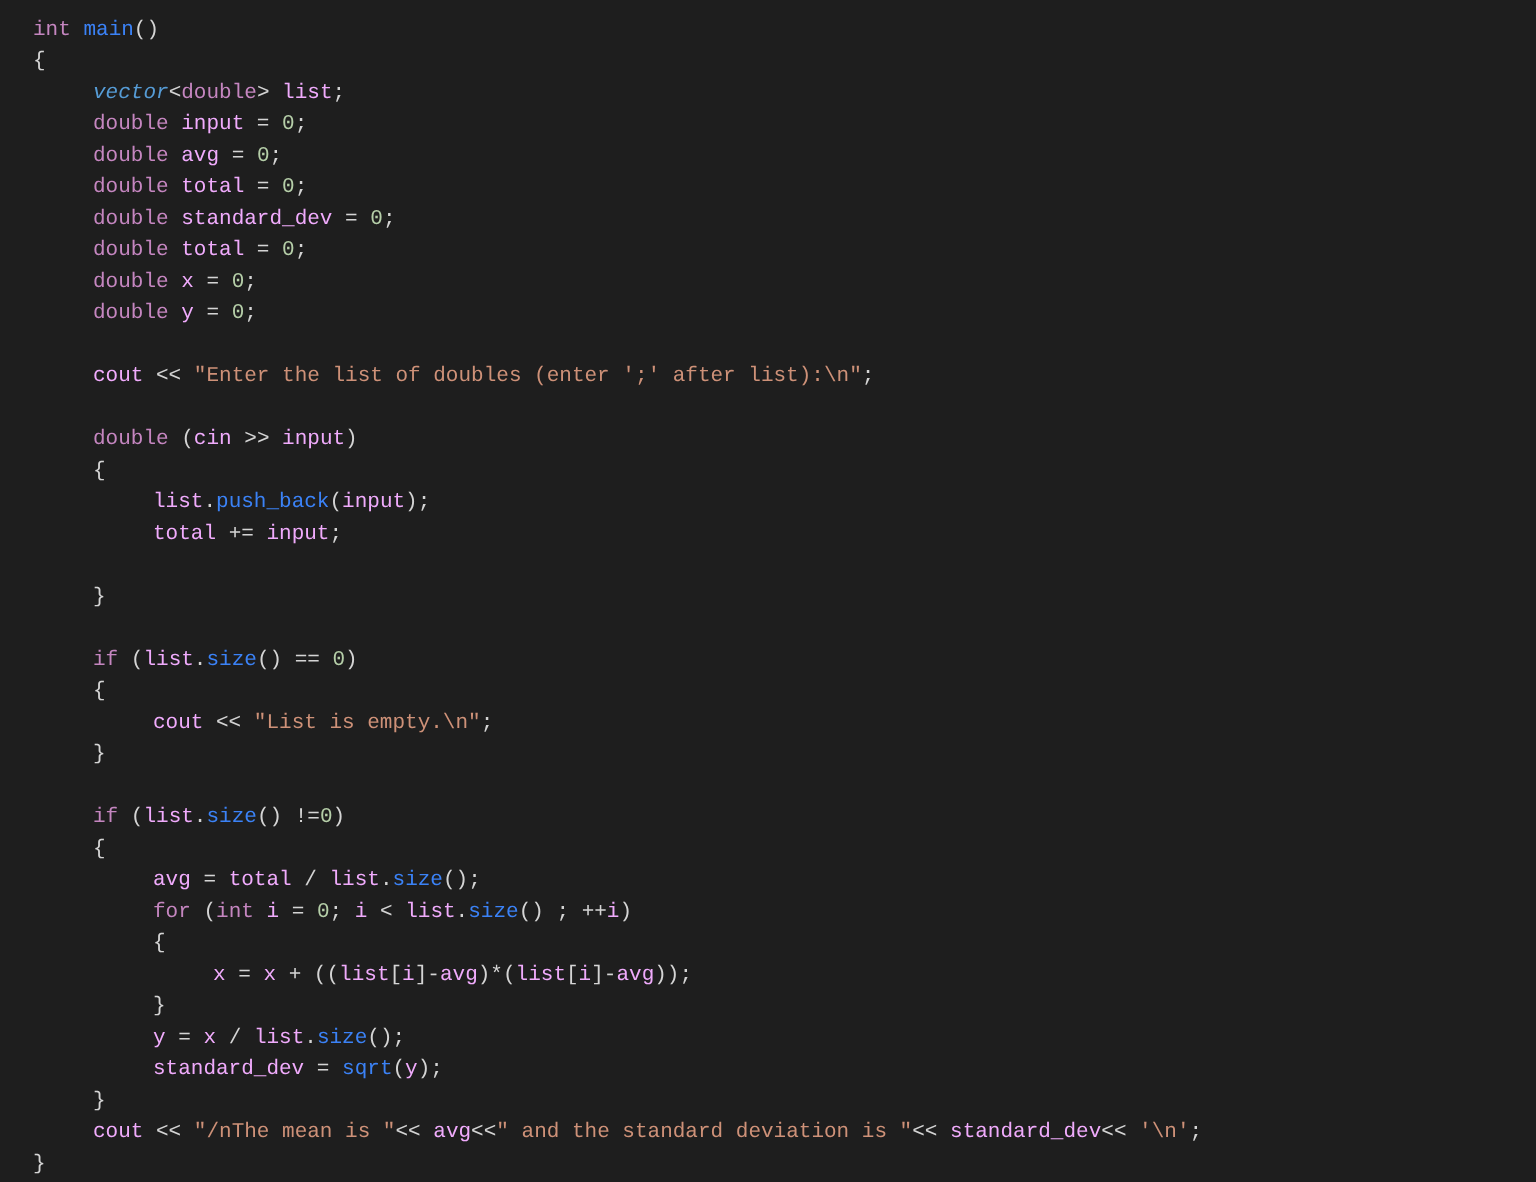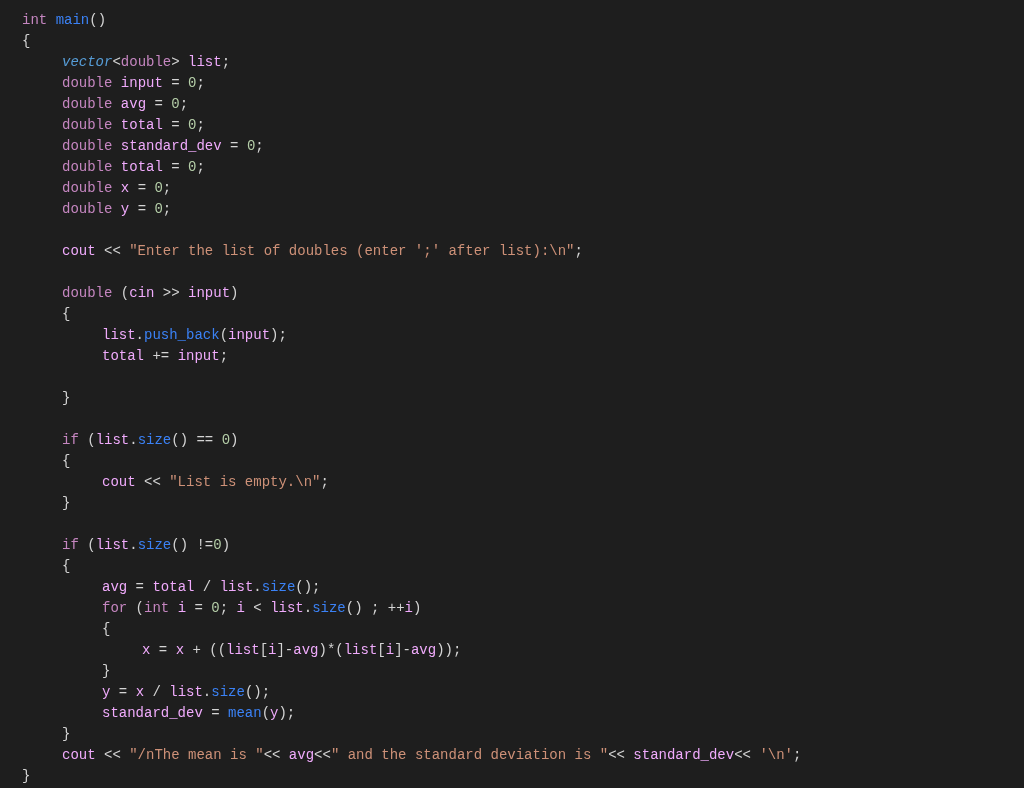--- a/index.html
+++ b/index.html
@@ -175,21 +175,21 @@
 
   <div class="code-line">
     <span class="indent2"></span><span class="plain">}</span>
   </div>
 
   <div class="code-line">
     <span class="indent2"></span><span class="var">y</span><span class="plain"> = </span><span class="var">x</span><span class="plain"> / </span><span class="var">list</span><span class="plain">.</span><span class="fn">size</span><span class="plain">();</span>
   </div>
 
   <div class="code-line">
-    <span class="indent2"></span><span class="var">standard_dev</span><span class="plain"> = </span><span class="fn">mean</span><span class="plain">(</span><span class="var">y</span><span class="plain">);</span>
+    <span class="indent2"></span><span class="var">standard_dev</span><span class="plain"> = </span><span class="fn">sqrt</span><span class="plain">(</span><span class="var">y</span><span class="plain">);</span>
   </div>
 
   <div class="code-line">
     <span class="indent1"></span><span class="plain">}</span>
   </div>
 
   <div class="code-line">
     <span class="indent1"></span><span class="var">cout</span><span class="plain"> &lt;&lt; </span><span class="str">"/nThe mean is "</span><span class="plain">&lt;&lt; </span><span class="var">avg</span><span class="plain">&lt;&lt;</span><span class="str">" and the standard deviation is "</span><span class="plain">&lt;&lt; </span><span class="var">standard_dev</span><span class="plain">&lt;&lt; </span><span class="str">'\n'</span><span class="plain">;</span>
   </div>
 

